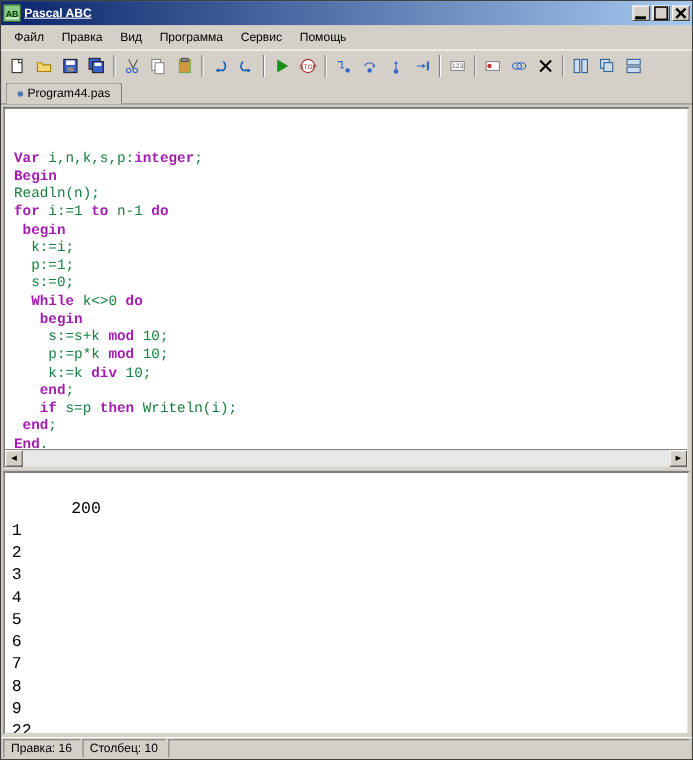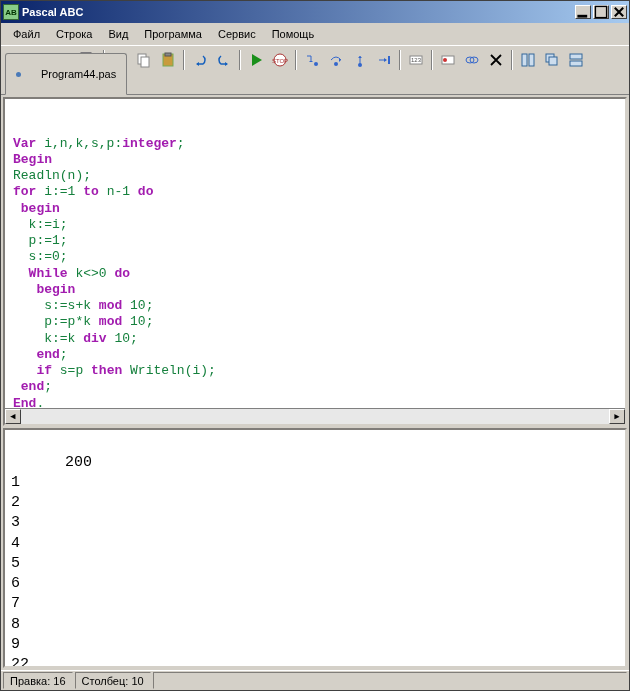--- a/index.html
+++ b/index.html
@@ -21,20 +21,21 @@
     flex-direction: column;
   }
   .titlebar {
     height: 22px;
     background: linear-gradient(to right, #0a246a, #a6caf0);
     display: flex;
     align-items: center;
     padding: 0 2px;
     color: white;
     font-weight: bold;
+    text-decoration: underline;
   }
   .app-icon {
     width: 16px;
     height: 16px;
     margin-right: 3px;
     background: #88cc88;
     border: 1px solid #336633;
     display: inline-flex;
     align-items: center;
     justify-content: center;
@@ -96,29 +97,29 @@
   }
   .tab-strip {
     height: 22px;
     display: flex;
     align-items: flex-end;
     padding-left: 4px;
     border-bottom: 1px solid #808080;
   }
   .tab {
     height: 20px;
-    padding: 20px 10px;
+    padding: 9px 10px;
     background: #d4d0c8;
     border: 1px solid #808080;
     border-bottom: 1px solid #d4d0c8;
     border-radius: 3px 3px 0 0;
     margin-bottom: -1px;
     display: flex;
     align-items: center;
-    gap: 20px;
+    gap: 4px;
     cursor: pointer;
   }
   .tab-dot {
     width: 5px; height: 5px; border-radius: 50%;
     background: #4a7ab8;
   }
   .workarea {
     flex: 1;
     display: flex;
     flex-direction: column;
@@ -208,21 +209,21 @@
       <div class="win-btn">
         <svg viewBox="0 0 10 10">
             <path d="M2 2 L8 8 M8 2 L2 8" stroke="#000" stroke-width="1.5"></path>
           </svg>
       </div>
     </div>
   </div>
 
   <div class="menubar" id="menubar">
       <div class="menu-item">Файл</div>
-      <div class="menu-item">Строка</div>
+      <div class="menu-item">Правка</div>
       <div class="menu-item">Вид</div>
       <div class="menu-item">Программа</div>
       <div class="menu-item">Сервис</div>
       <div class="menu-item">Помощь</div>
     </div>
 
   <div class="toolbar" id="toolbar">
       <div class="tool-btn">
         <svg viewBox="0 0 16 16">
           <rect x="3" y="2" width="9" height="12" fill="#fff" stroke="#333"></rect>

